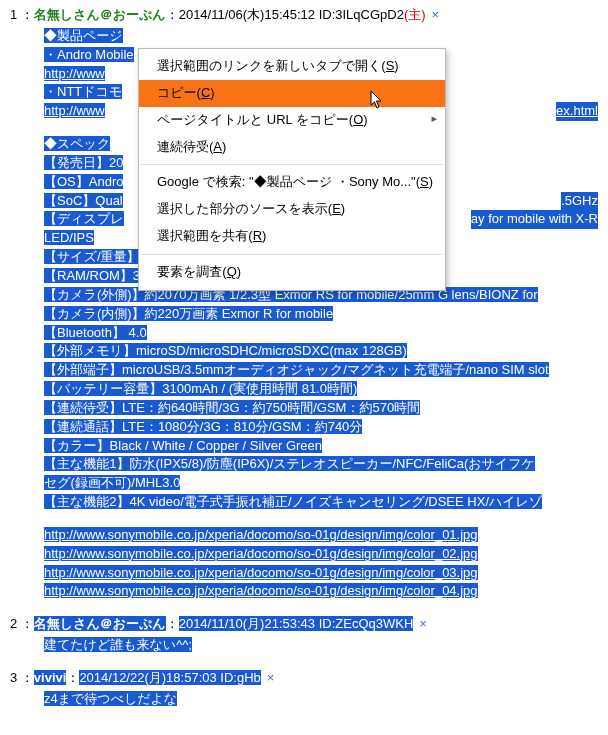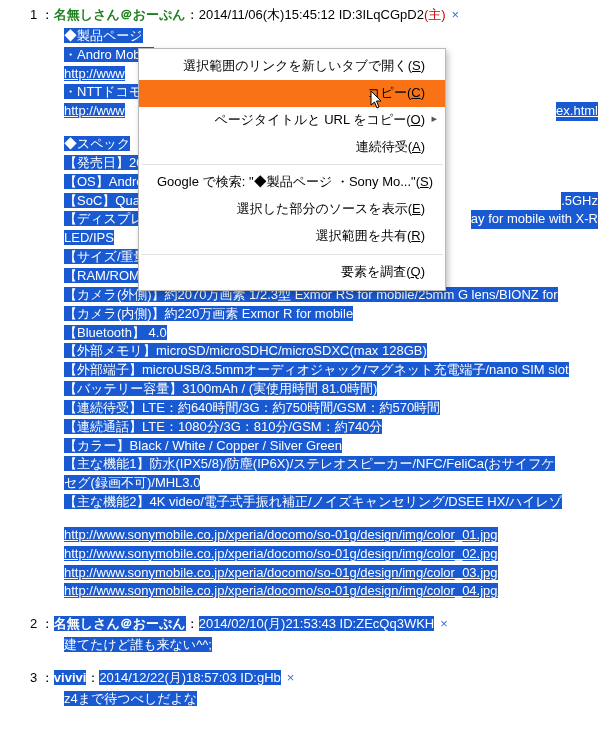--- a/index.html
+++ b/index.html
@@ -8,21 +8,21 @@
     padding: 6px 10px;
     font-family: "MS PGothic", "Meiryo", sans-serif;
     font-size: 13px;
     line-height: 1.45;
     background: #fff;
     color: #000;
     width: 608px;
     position: relative;
     user-select: none;
   }
-  .post { margin-bottom: 14px; margin-left: 20px; }
+  .post { margin-bottom: 14px; }
   .post-head { margin-bottom: 2px; }
   .num    { color: #000; }
   .name   { color: #1f7f1f; font-weight: bold; }
   .name::selection { background:#1959d1; color:#fff; }
   .date   { color: #000; }
   .id     { color: #000; }
   .thread-mark { color: #c00; }
   .x      { color: #3b6fd8; margin-left: 6px; cursor: default;}
   .body   { margin-left: 34px; }
   .sel    { background:#1959d1; color:#fff; }
@@ -40,21 +40,20 @@
     box-shadow: 2px 3px 6px rgba(0,0,0,.25);
     font-size: 13px;
     padding: 4px 0;
     z-index: 5;
   }
   .ctx .item {
     padding: 4px 20px 4px 18px;
     white-space: nowrap;
     position: relative;
     cursor: default;
-    text-align: right;
   }
   .ctx .item.hover { background:#f97316; }
   .ctx .item .accel { text-decoration: underline; }
   .ctx hr { border:none; border-top:1px solid #e2e2e2; margin:4px 2px; }
   .ctx .sub::after{
     content:"▸";
     position:absolute; right:8px; top:4px; color:#555; font-size:11px;
   }
 
   .cursor {
@@ -104,21 +103,21 @@
         <span class="line"><span class="sel ">セグ(録画不可)/MHL3.0</span></span>
         <span class="line"><span class="sel ">【主な機能2】4K video/電子式手振れ補正/ノイズキャンセリング/DSEE HX/ハイレゾ</span></span>
         <div class="blank"></div>
         <span class="line"><span class="sel link">http://www.sonymobile.co.jp/xperia/docomo/so-01g/design/img/color_01.jpg</span></span>
         <span class="line"><span class="sel link">http://www.sonymobile.co.jp/xperia/docomo/so-01g/design/img/color_02.jpg</span></span>
         <span class="line"><span class="sel link">http://www.sonymobile.co.jp/xperia/docomo/so-01g/design/img/color_03.jpg</span></span>
         <span class="line"><span class="sel link">http://www.sonymobile.co.jp/xperia/docomo/so-01g/design/img/color_04.jpg</span></span>
       </div>
     </div>
     <div class="post">
-      <div class="post-head head-sel"><span class="num">2 ：</span><span class="name">名無しさん＠おーぷん</span><span class="num">：</span><span class="date">2014/02/10(月)21:53:43 </span><span class="id">ID:ZEcQq3WKH</span><span class="x">×</span></div>
+      <div class="post-head head-sel"><span class="num">2 ：</span><span class="name">名無しさん＠おーぷん</span><span class="num">：</span><span class="date">2014/11/10(月)21:53:43 </span><span class="id">ID:ZEcQq3WKH</span><span class="x">×</span></div>
       <div class="body">
         <span class="line"><span class="sel ">建てたけど誰も来ない^^;</span></span>
       </div>
     </div>
     <div class="post">
       <div class="post-head head-sel"><span class="num">3 ：</span><span class="name">vivivi</span><span class="num">：</span><span class="date">2014/12/22(月)18:57:03 </span><span class="id">ID:gHb</span><span class="x">×</span></div>
       <div class="body">
         <span class="line"><span class="sel ">z4まで待つべしだよな</span></span>
       </div>
     </div>

